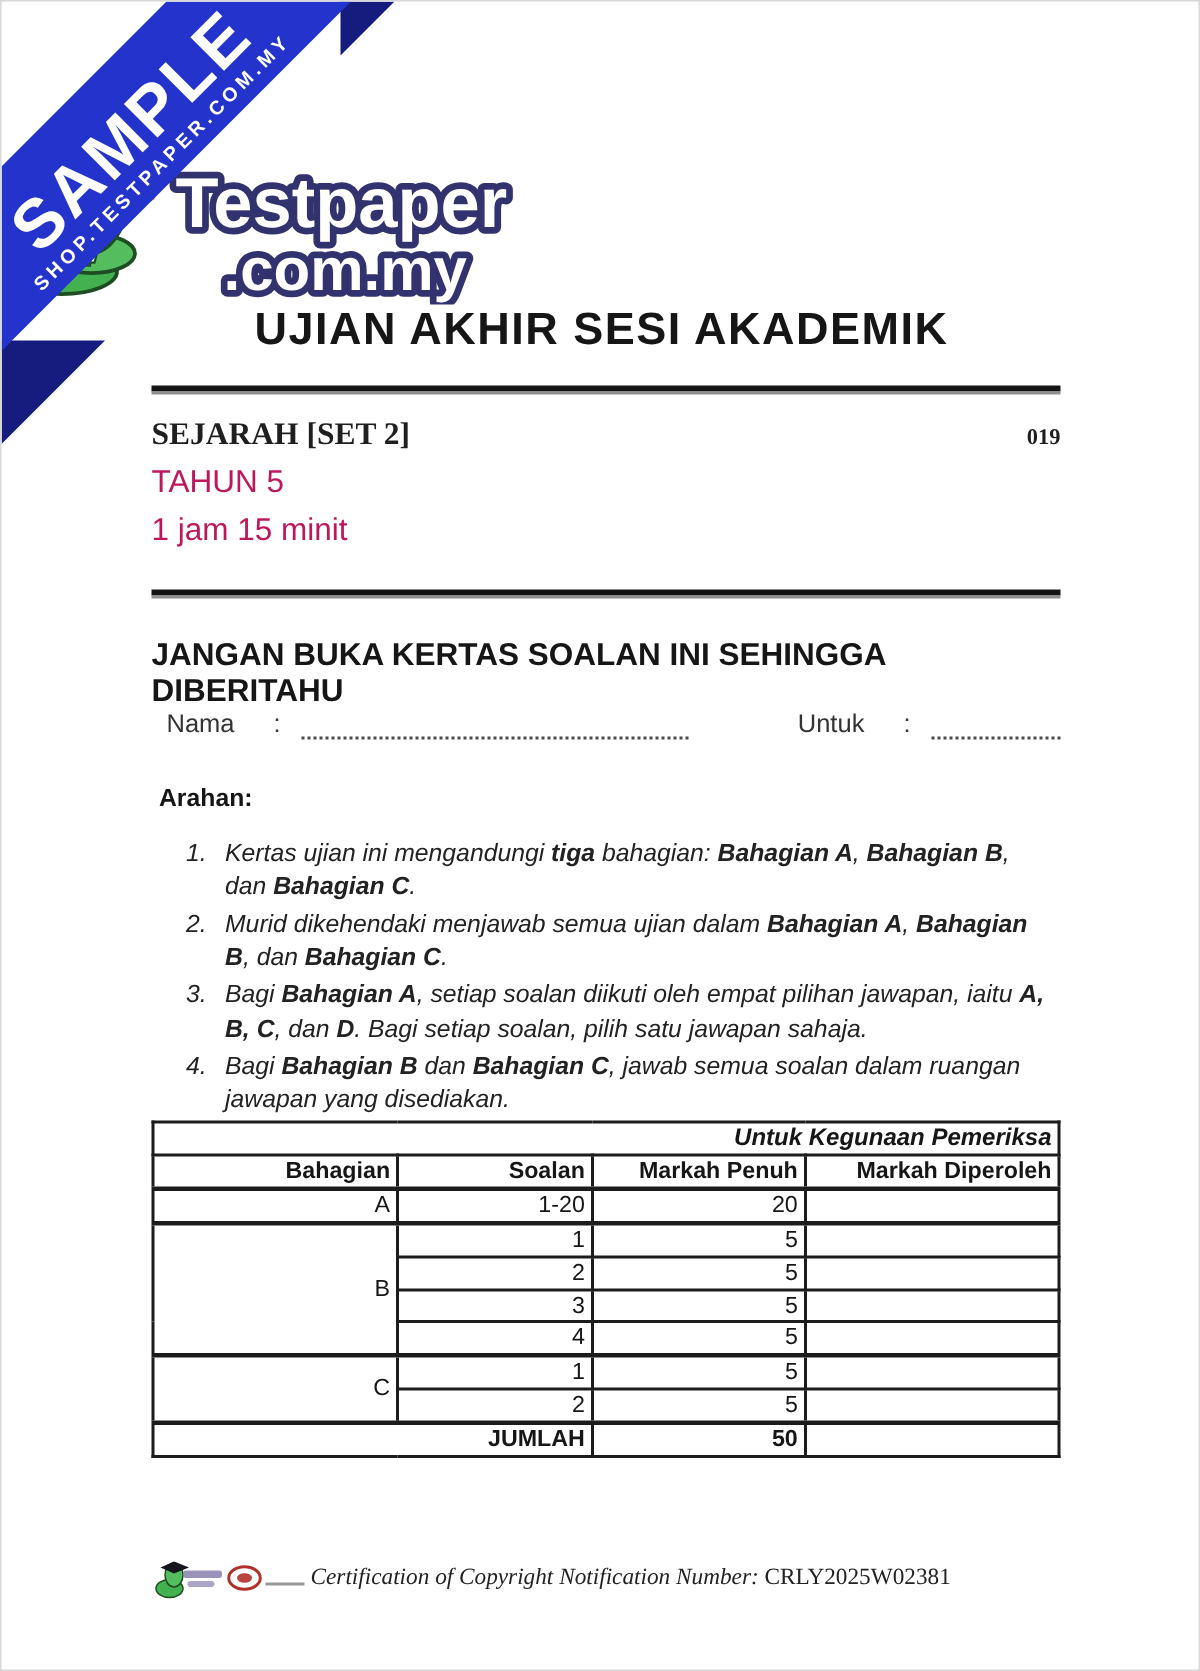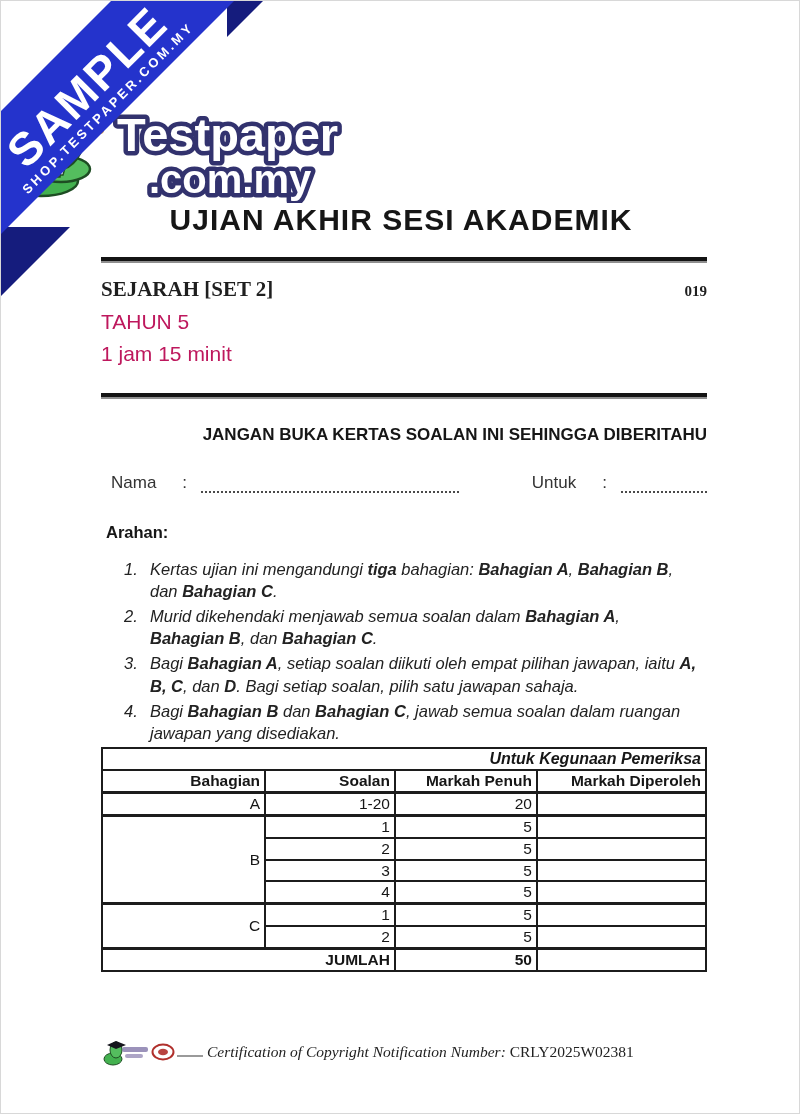--- a/index.html
+++ b/index.html
@@ -23,22 +23,22 @@
   .double-rule { position:absolute; left:100px; width:606px; height:3px;
                  border-top:4px solid #141414; border-bottom:2px solid #8f8f8f; }
   .rule-1 { top:256px; } .rule-2 { top:392px; }
   .subject-block { position:absolute; top:276px; left:100px; width:606px; }
   .subject-row { display:flex; justify-content:space-between; align-items:baseline;font-family:Liberation Serif, serif; }
   .subject { font-size:21px; font-weight:700; }
   .paper-code { font-size:15px; font-weight:700; }
   .year, .duration { font-size:21px; font-weight:400; color:#be185d; line-height:32px; }
   .year { margin-top:4px; }
   
-  .notice { position:absolute; top:424px; left:100px; width:606px; text-align:right;
-            font-size:17px; font-weight:700; color:#161616; }
+  .notice { position:absolute; top:424px; left:100px; width:606px; text-align:left;
+            font-size:21px; font-weight:700; color:#161616; }
   .name-row { position:absolute; top:472px; left:110px; width:596px;
               display:flex; align-items:flex-end; font-size:17px; color:#333; }
   .fld-label { flex:0 0 auto; }
   .fld-colon { flex:0 0 auto; margin:0 14px 0 26px; }
   .dotline { border-bottom:2px dotted #4a4a4a; height:15px; }
   .dot-nama { width:258px; } .dot-kelas { width:86px; }
   .name-spacer { flex:1 1 auto; }
   
   .arahan { position:absolute; top:522px; left:105px; width:600px; }
   .arahan-label { font-size:16.5px; font-weight:700; color:#161616; }
@@ -137,21 +137,21 @@
 
   <div class="arahan">
     <div class="arahan-label">Arahan:</div>
     <ol class="arahan-list">
         <li>
           <span class="arahan-num">1.</span>
           <span class="arahan-text"><span>Kertas ujian ini mengandungi </span><b>tiga</b><span> bahagian: </span><b>Bahagian A</b><span>, </span><b>Bahagian B</b><span>, dan </span><b>Bahagian C</b><span>.</span></span>
         </li>
         <li>
           <span class="arahan-num">2.</span>
-          <span class="arahan-text"><span>Murid dikehendaki menjawab semua soalan dalam </span><b>Bahagian A</b><span>, </span><b>Bahagian B</b><span>, dan </span><b>Bahagian C</b><span>.</span></span>
+          <span class="arahan-text"><span>Murid dikehendaki menjawab semua ujian dalam </span><b>Bahagian A</b><span>, </span><b>Bahagian B</b><span>, dan </span><b>Bahagian C</b><span>.</span></span>
         </li>
         <li>
           <span class="arahan-num">3.</span>
           <span class="arahan-text"><span>Bagi </span><b>Bahagian A</b><span>, setiap soalan diikuti oleh empat pilihan jawapan, iaitu </span><b>A, B, C</b><span>, dan </span><b>D</b><span>. Bagi setiap soalan, pilih satu jawapan sahaja.</span></span>
         </li>
         <li>
           <span class="arahan-num">4.</span>
           <span class="arahan-text"><span>Bagi </span><b>Bahagian B</b><span> dan </span><b>Bahagian C</b><span>, jawab semua soalan dalam ruangan jawapan yang disediakan.</span></span>
         </li>
       </ol>

